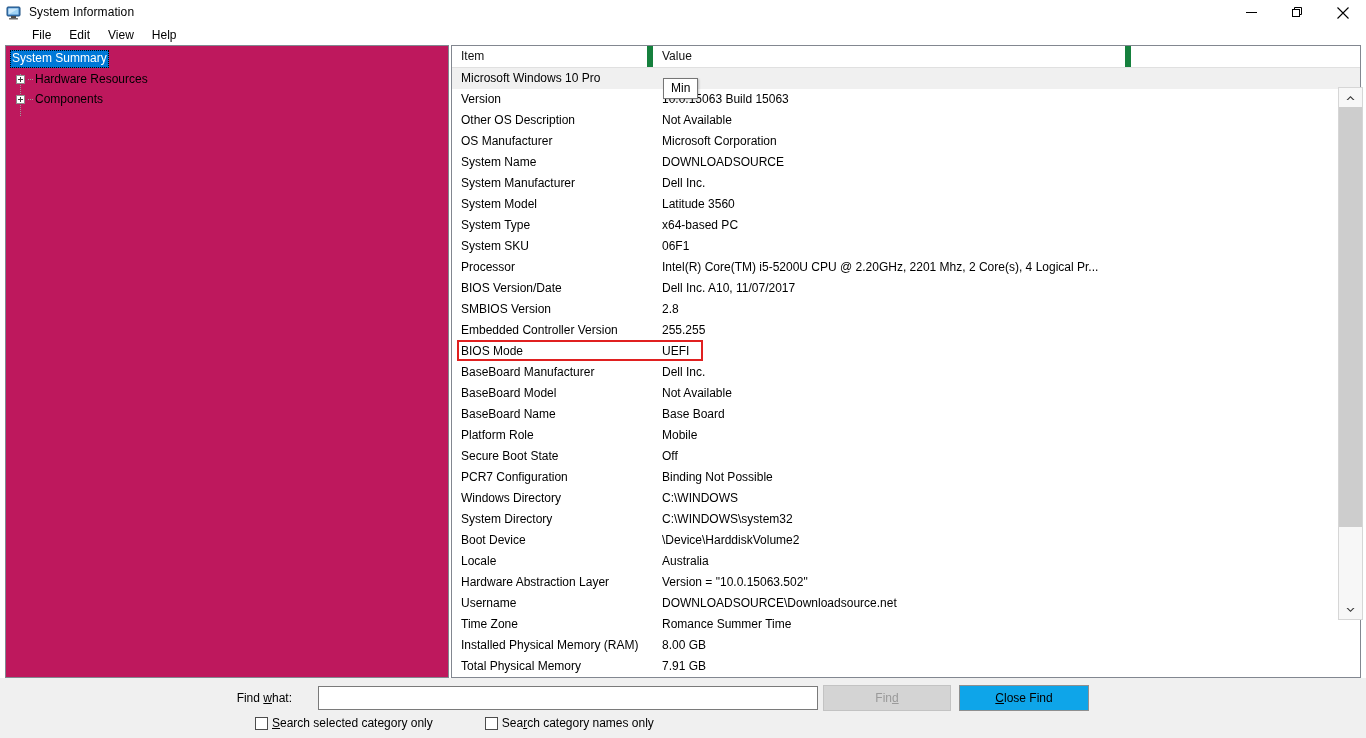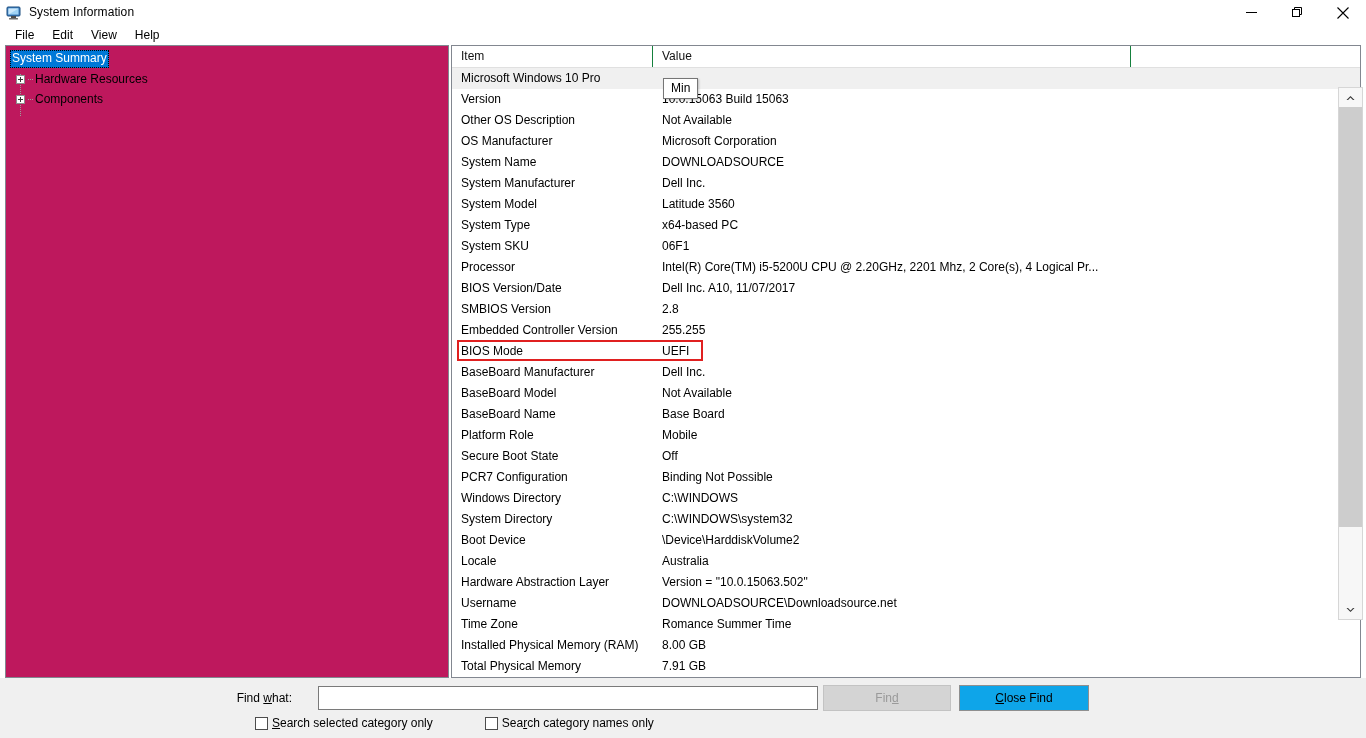--- a/index.html
+++ b/index.html
@@ -51,21 +51,21 @@
     border: none;
     padding: 0;
   }
   .win-btn svg { display: block; }
 
   
   .menubar {
     height: 20px;
     background: #ffffff;
     display: flex; align-items: center;
-    padding-left: 6px;
+    padding-left: 23px;
     flex: 0 0 auto;
   }
   .menu-item {
     font-size: 12px;
     color: #000000;
     padding: 0 9px;
     line-height: 20px;
     white-space: nowrap;
   }
 
@@ -166,21 +166,21 @@
     height: 22px;
     background: #ffffff;
     border-bottom: 1px solid #e0e0e0;
     flex: 0 0 auto;
   }
   .hdr-cell {
     font-size: 12px;
     color: #111111;
     line-height: 21px;
     padding-left: 9px;
-    border-right: 1px solid #15803d;
+    border-right: 6px solid #15803d;
     overflow: hidden;
     white-space: nowrap;
   }
   .hdr-item { width: 201px; flex: 0 0 auto; }
   .hdr-value { width: 478px; flex: 0 0 auto; }
   .hdr-rest { flex: 1 1 auto; border-right: none; }
 
   .rows { }
   .row {
     display: flex;

